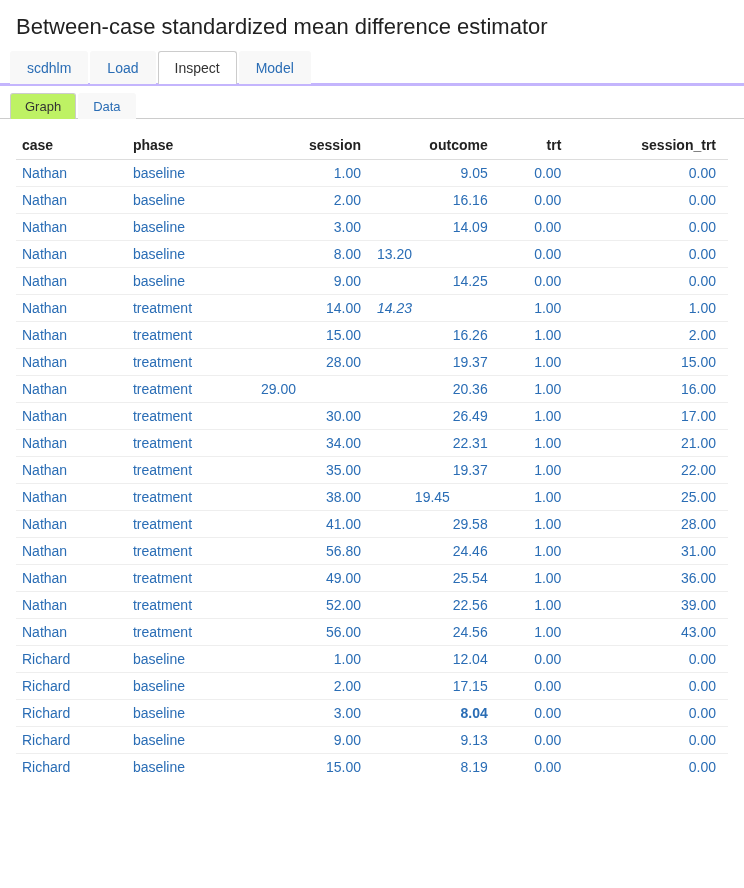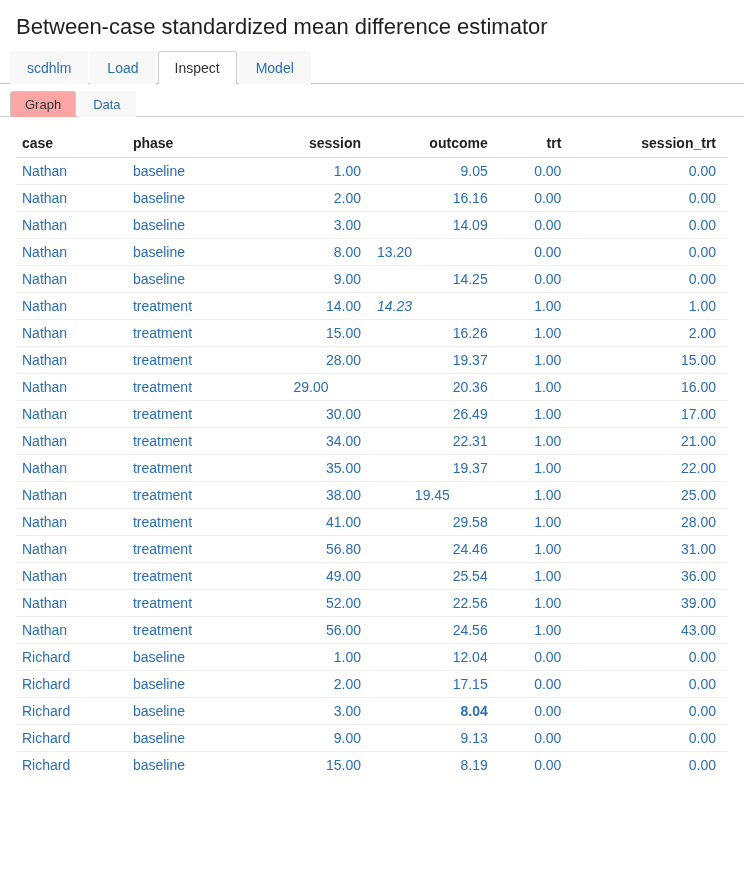--- a/index.html
+++ b/index.html
@@ -15,21 +15,21 @@
       width: 744px;
     }
     .page-title {
       font-size: 22px;
       font-weight: normal;
       padding: 14px 16px 10px 16px;
       color: #222;
     }
     .nav-tabs {
       display: flex;
-      border-bottom: 1px solid #c4b5fd;
+      border-bottom: 3px solid #c4b5fd;
       padding: 0 10px;
       gap: 0;
     }
     .nav-tab {
       padding: 8px 16px;
       cursor: pointer;
       color: #2a6db5;
       font-size: 14px;
       border: 1px solid transparent;
       border-bottom: none;
@@ -58,21 +58,21 @@
       color: #2a6db5;
       font-size: 13px;
       border: 1px solid transparent;
       border-bottom: none;
       background: #f8f8f8;
       border-radius: 3px 3px 0 0;
       position: relative;
       bottom: -1px;
     }
     .sub-tab.active {
-      background: #fca5a5;
+      background: #bef264;
       border-color: #ccc;
       border-bottom-color: #fff;
       color: #333;
     }
     .table-container {
       padding: 10px 16px;
       overflow-x: auto;
       max-height: 740px;
       overflow-y: auto;
     }
@@ -195,21 +195,21 @@
           <td>Nathan</td>
           <td>treatment</td>
           <td style="text-align: right;">28.00</td>
           <td style="text-align: right;">19.37</td>
           <td style="text-align: right;">1.00</td>
           <td style="text-align: right;">15.00</td>
         </tr>
         <tr>
           <td>Nathan</td>
           <td>treatment</td>
-          <td style="text-align: center;">29.00</td>
+          <td style="text-align: left;">29.00</td>
           <td style="text-align: right;">20.36</td>
           <td style="text-align: right;">1.00</td>
           <td style="text-align: right;">16.00</td>
         </tr>
         <tr>
           <td>Nathan</td>
           <td>treatment</td>
           <td style="text-align: right;">30.00</td>
           <td style="text-align: right;">26.49</td>
           <td style="text-align: right;">1.00</td>

